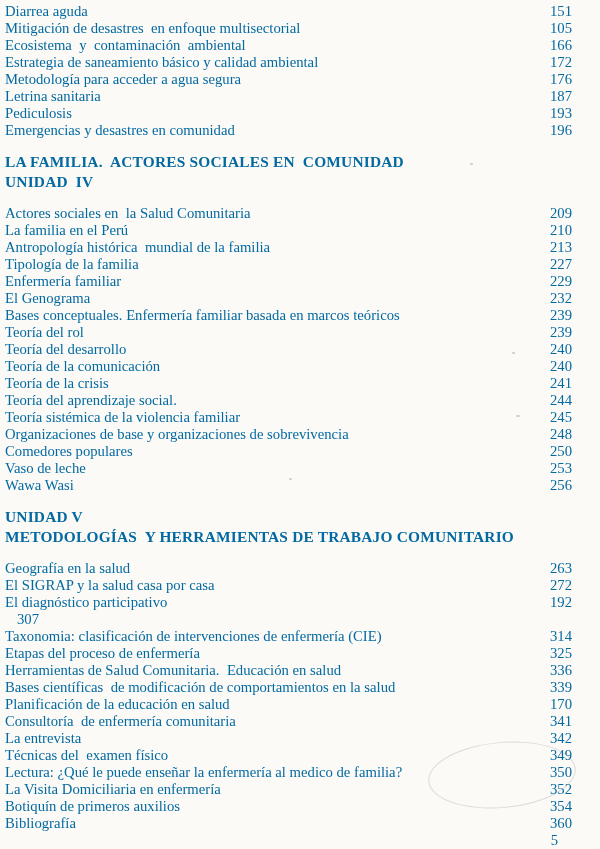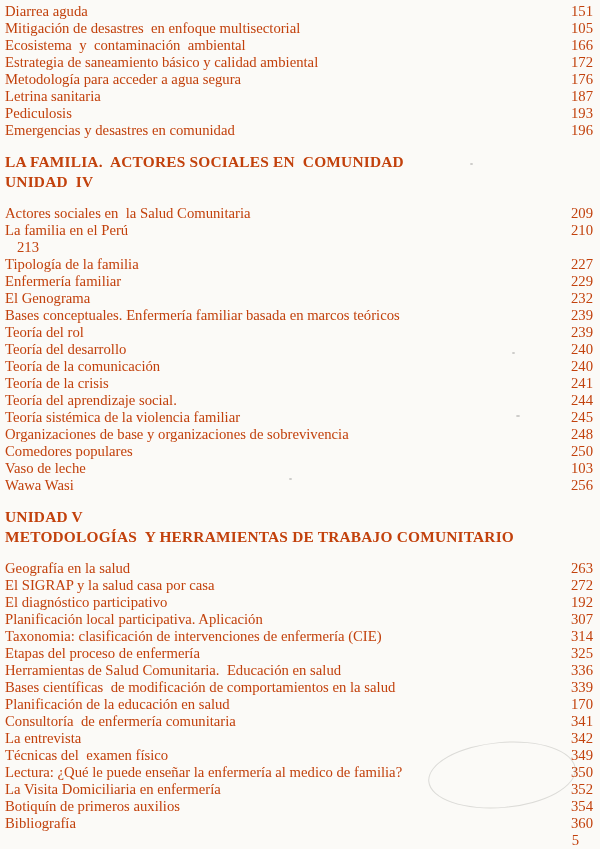--- a/index.html
+++ b/index.html
@@ -6,23 +6,23 @@
     margin: 0;
     padding: 0;
     background: #e9e9e7;
   }
   .page {
     position: relative;
     width: 600px;
     height: 849px;
     box-sizing: border-box;
     background: #fbfaf7;
-    color: #c2410c;
+    color: #0369a1;
     font-family: "Liberation Serif", "DejaVu Serif", serif;
-    padding: 3px 7px 0 5px;
+    padding: 3px 28px 0 5px;
     overflow: hidden;
   }
   .section { margin: 0; }
   .headings { margin: 13px 0 14px 0; }
   .heading {
     font-weight: bold;
     font-size: 15.4px;
     line-height: 19.5px;
     white-space: pre-wrap;
     letter-spacing: 0.2px;
@@ -117,20 +117,21 @@
         </div>
         <div class="entry">
           <span class="title">Actores sociales en  la Salud Comunitaria</span>
           <span class="pageno">209</span>
         </div>
         <div class="entry">
           <span class="title">La familia en el Perú</span>
           <span class="pageno">210</span>
         </div>
         <div class="entry">
+          <span class="title">Antropología histórica  mundial de la familia</span>
           <span class="pageno">213</span>
         </div>
         <div class="entry">
           <span class="title">Tipología de la familia</span>
           <span class="pageno">227</span>
         </div>
         <div class="entry">
           <span class="title">Enfermería familiar</span>
           <span class="pageno">229</span>
         </div>
@@ -169,21 +170,21 @@
         <div class="entry">
           <span class="title">Organizaciones de base y organizaciones de sobrevivencia</span>
           <span class="pageno">248</span>
         </div>
         <div class="entry">
           <span class="title">Comedores populares</span>
           <span class="pageno">250</span>
         </div>
         <div class="entry">
           <span class="title">Vaso de leche</span>
-          <span class="pageno">103</span>
+          <span class="pageno">253</span>
         </div>
         <div class="entry">
           <span class="title">Wawa Wasi</span>
           <span class="pageno">256</span>
         </div>
       </div>
       <div class="section">
         <div class="headings">
           <div class="heading">UNIDAD V</div>
           <div class="heading">METODOLOGÍAS  Y HERRAMIENTAS DE TRABAJO COMUNITARIO</div>
@@ -194,21 +195,20 @@
         </div>
         <div class="entry">
           <span class="title">El SIGRAP y la salud casa por casa</span>
           <span class="pageno">272</span>
         </div>
         <div class="entry">
           <span class="title">El diagnóstico participativo</span>
           <span class="pageno">192</span>
         </div>
         <div class="entry">
-          <span class="title">Planificación local participativa. Aplicación</span>
           <span class="pageno">307</span>
         </div>
         <div class="entry">
           <span class="title">Taxonomia: clasificación de intervenciones de enfermería (CIE)</span>
           <span class="pageno">314</span>
         </div>
         <div class="entry">
           <span class="title">Etapas del proceso de enfermería</span>
           <span class="pageno">325</span>
         </div>

